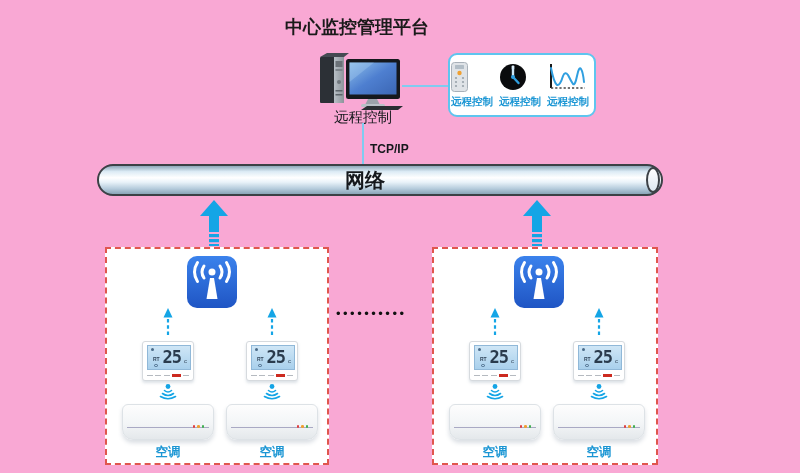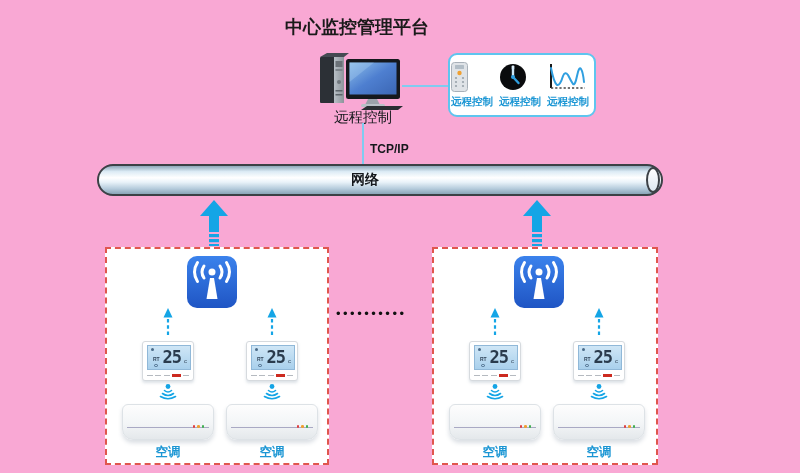--- a/index.html
+++ b/index.html
@@ -28,21 +28,21 @@
   .tcpip-label { position:absolute; left:370px; top:142px; font-size:12px; font-weight:bold; color:#15181c; }
 
   
   .pipe { position:absolute; left:97px; top:164px; width:566px; height:32px;
     border:2px solid #3c4146; border-radius:16px;
     background:linear-gradient(180deg,#8fa8ba 0%,#dcebf5 20%,#ffffff 42%,#e8f2f9 58%,#b7cddd 80%,#8aa5b8 100%); }
   .pipe-end { position:absolute; right:1px; top:1px; width:14px; height:26px;
     border:2px solid #3c4146; border-radius:50%;
     background:linear-gradient(180deg,#ffffff,#dde8f0); }
   .pipe-label { position:absolute; left:266px; top:50%; transform:translate(-50%,-50%);
-    font-size:14px; font-weight:600; color:#15181c; white-space:nowrap; }
+    font-size:20px; font-weight:600; color:#15181c; white-space:nowrap; }
 
   
   .big-arrow { position:absolute; width:28px; height:46px; }
   .big-arrow.a-left { left:200px; top:200px; }
   .big-arrow.a-right { left:523px; top:200px; }
 
   .separator-dots { position:absolute; left:336px; top:306px; width:84px;
     font-size:13px; letter-spacing:2.5px; color:#111; white-space:nowrap; }
 
   

